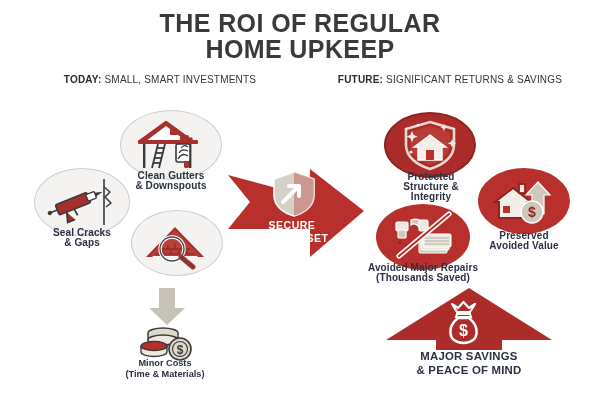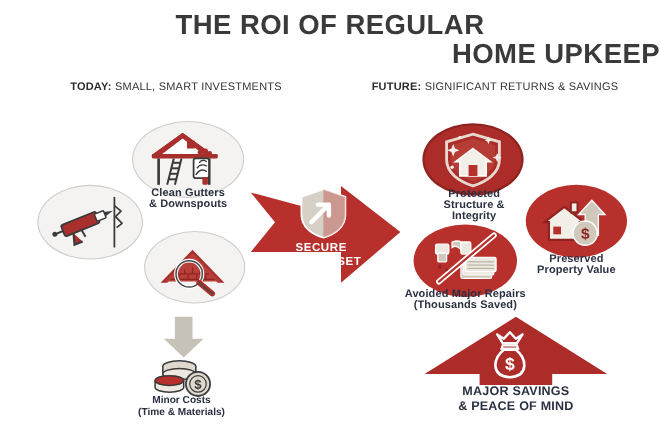--- a/index.html
+++ b/index.html
@@ -14,21 +14,21 @@
 
   
   .title{
     position:absolute;left:0;top:10px;width:600px;
     text-align:center;
     font-size:25px;line-height:26px;
     font-weight:bold;
     letter-spacing:0.4px;
     color:#3a3a3a;
   }
-  .title .l2{display:block;text-align:right;}
+  .title .l2{display:block;}
 
   
   .col-head{
     position:absolute;
     text-align:center;
     font-size:10px;line-height:16px;
     color:#333333;
     letter-spacing:0.2px;
   }
   .col-head b{font-weight:bold;color:#2b2b2b;}
@@ -154,20 +154,22 @@
         <path d="M51 23.5 l8 2 l-8 2 Z" fill="#3a3a3a"></path>
 
         <line x1="2" y1="25.5" x2="10" y2="25.5" stroke="#3a3a3a" stroke-width="1.8"></line>
         <circle cx="2" cy="25.5" r="2.2" fill="#3a3a3a"></circle>
 
         <path d="M18 31 l-3 10 l8 0" stroke="#3a3a3a" stroke-width="1.8" fill="#a8302c"></path>
         <path d="M26 31 l1 7" stroke="#3a3a3a" stroke-width="1.8" fill="none"></path>
       </g>
     </svg>
   </div>
+  <div class="cap" style="left:36px;top:228px;width:92px;">Seal Cracks
+&amp; Gaps</div>
 
   <div class="node oval-grey" style="left:131px;top:210px;width:92px;height:66px;">
     <svg width="70" height="48" viewBox="0 0 70 48">
 
       <path d="M4 38 L33 8 L62 38 L56 38 L33 15 L10 38 Z" fill="#a8302c"></path>
       <path d="M33 11 L58 37 L8 37 Z" fill="#b8403b"></path>
       <g stroke="#8f2320" stroke-width="1.1">
         <line x1="18" y1="30" x2="48" y2="30"></line>
         <line x1="13" y1="35" x2="53" y2="35"></line>
         <line x1="26" y1="26" x2="26" y2="30"></line>
@@ -280,21 +282,21 @@
       <rect x="28" y="8" width="6" height="9" fill="#f2efe9" stroke="#8f2320" stroke-width="1.8"></rect>
       <rect x="12" y="30" width="7" height="7" fill="#b8302c"></rect>
 
       <path d="M47 6 L59 19 H53 V38 H41 V19 H35 Z" fill="#cfc8bb" stroke="#ffffff" stroke-width="1.2"></path>
 
       <circle cx="41" cy="36" r="11" fill="#cfc8bb" stroke="#ffffff" stroke-width="1.4"></circle>
       <text x="41" y="41" text-anchor="middle" font-size="14" font-weight="bold" font-family="Liberation Sans, sans-serif" fill="#8f2320">$</text>
     </svg>
   </div>
   <div class="cap" style="left:478px;top:231px;width:92px;">Preserved
-Property Value</div>
+Avoided Value</div>
 
   <div class="node" style="left:386px;top:288px;">
     <svg width="166" height="62" viewBox="0 0 166 62">
       <path d="M83 0 L166 52 H116 V62 H50 V52 H0 Z" fill="#ab2c28"></path>
 
       <g transform="translate(60,14)">
         <path d="M11 10 L6 2 L12 6 L17.5 0 L23 6 L29 2 L24 10 Z" fill="none" stroke="#ffffff" stroke-width="2.2" stroke-linejoin="round"></path>
         <path d="M11 12 H24 L25 15 H10 Z" fill="none" stroke="#ffffff" stroke-width="2"></path>
         <path d="M12 16 C2 24 0 40 17.5 41 C35 40 33 24 23 16 Z" fill="none" stroke="#ffffff" stroke-width="2.4" stroke-linejoin="round"></path>
         <text x="17.5" y="34" text-anchor="middle" font-size="16" font-weight="bold" font-family="Liberation Sans, sans-serif" fill="#ffffff">$</text>

